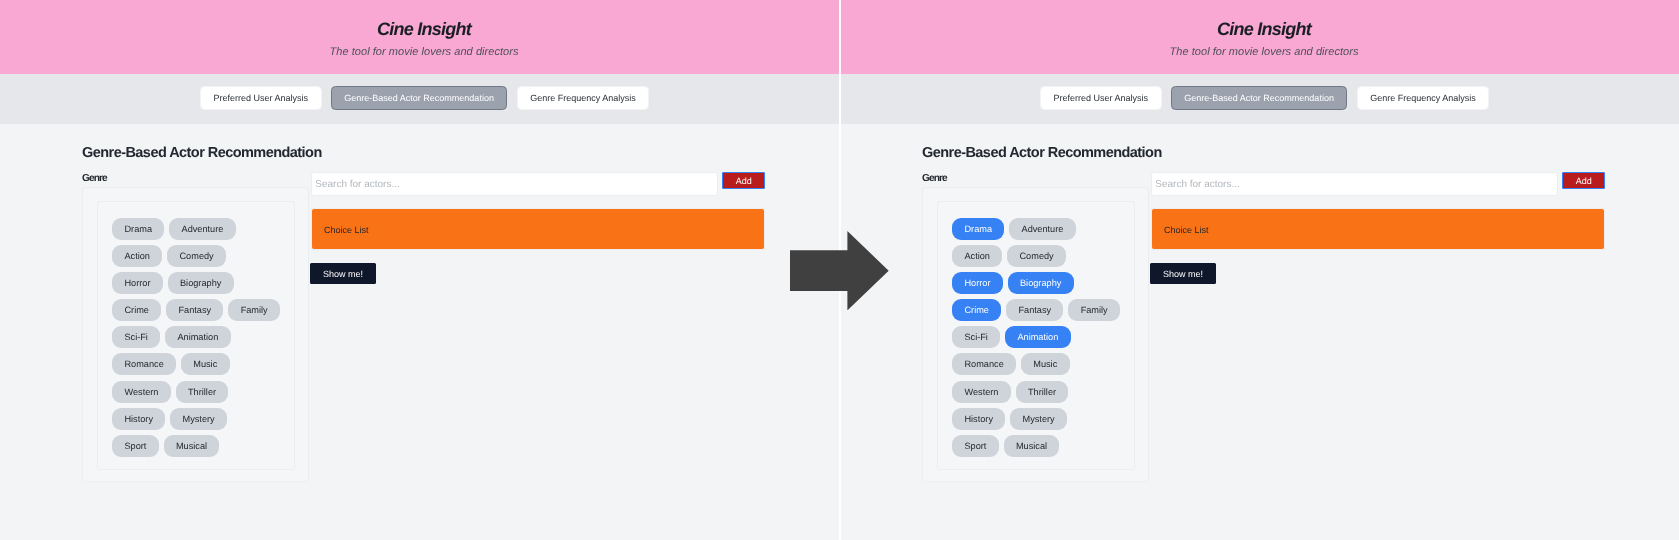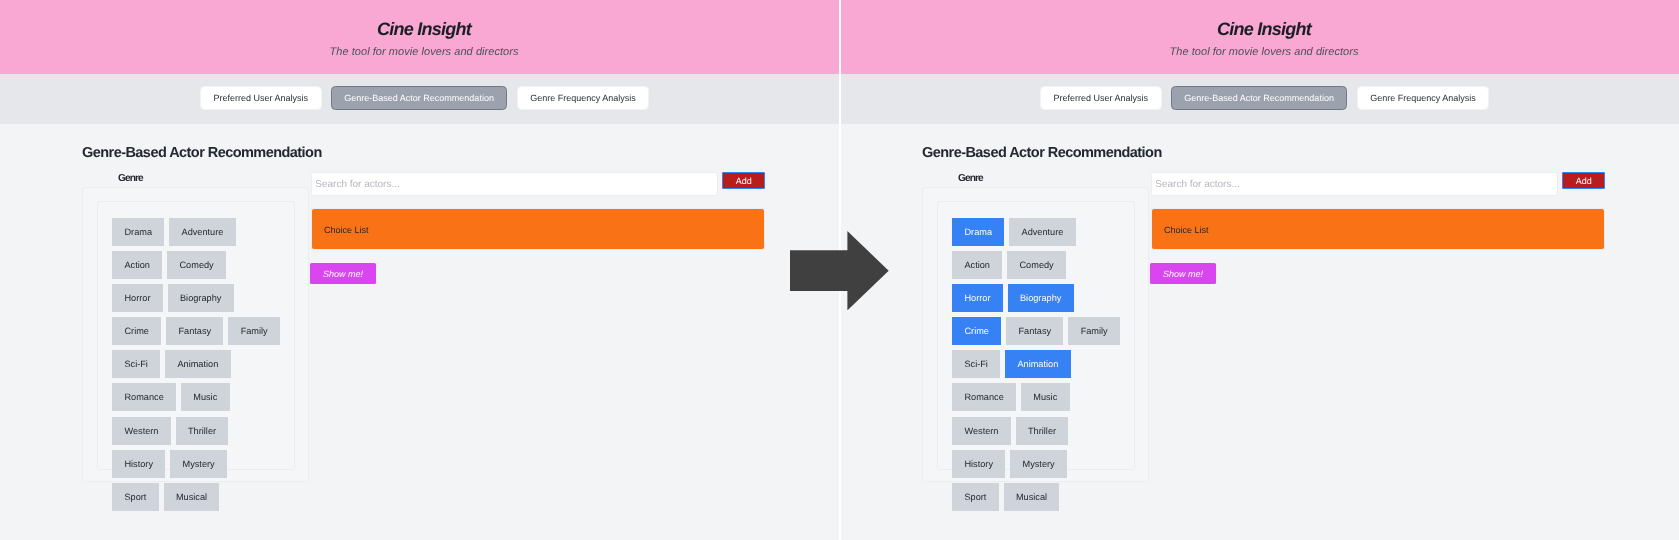--- a/index.html
+++ b/index.html
@@ -25,50 +25,50 @@
   .tab{height:24px;border-radius:4.5px;background:#ffffff;border:1px solid #f2f3f5;
     display:flex;align-items:center;justify-content:center;
     font-size:9px;color:#2b3038;padding:0 12.6px;box-sizing:border-box;}
   .tab.active{background:#9ba2ae;border-color:#707885;color:#ffffff;}
 
   
   .main{position:absolute;left:0;top:0;right:0;bottom:0;background:transparent;}
   .page-title{position:absolute;left:82px;top:143.5px;font-size:14.5px;font-weight:700;color:#222730;
     letter-spacing:-0.55px;line-height:18px;}
     .genre-label{position:absolute;left:82px;top:173.2px;font-size:10.2px;font-weight:700;color:#23272e;
-    letter-spacing:-0.95px;line-height:11px;margin-left:36px;}
+    letter-spacing:-0.95px;line-height:11px;}
 
   .genre-card{position:absolute;left:82px;top:187px;width:226.8px;height:295px;
     background:#f5f6f8;border:1px solid #ecedf0;border-radius:3px;box-sizing:border-box;}
   .genre-inner{position:absolute;left:13.5px;top:13px;width:198.8px;height:269px;
     background:#f5f6f8;border:1px solid #ecedf0;border-radius:3px;box-sizing:border-box;}
   .genre-list{position:absolute;left:14.7px;top:16px;width:180px;
     display:flex;flex-direction:column;gap:5.1px;}
   .genre-row{display:flex;gap:5px;}
-  .pill{height:28px;border-radius:0;background:#cfd3da;color:#24282e;
+  .pill{height:22px;border-radius:9px;background:#cfd3da;color:#24282e;
     display:flex;align-items:center;justify-content:center;font-size:9.2px;
     padding:0 12.25px;box-sizing:border-box;white-space:nowrap;}
   .pill.sel{background:#3681f4;color:#ffffff;}
 
   
   .search-row{position:absolute;left:310.8px;top:172.4px;display:flex;}
     .search-input{width:407px;height:23.6px;background:#ffffff;border:1px solid #eceef1;
     border-radius:3px;box-sizing:border-box;font-size:10px;color:#b2b7bd;
     display:flex;align-items:center;padding-left:3.5px;padding-top:1px;}
   .add-btn{width:42.5px;height:17px;margin-left:4.7px;background:#b91c1c;
     border:1px solid #3681f4;border-radius:1px;color:#ffffff;font-size:9px;
     display:flex;align-items:center;justify-content:center;box-sizing:border-box;}
 
   .choice-card{position:absolute;left:310.8px;top:208.4px;width:454.5px;height:41.8px;
     background:#f97316;border:1px solid #ecedf0;border-radius:3px;box-sizing:border-box;}
   .choice-label{position:absolute;left:12.2px;top:15.9px;font-size:9px;color:#22262c;line-height:10px;}
 
-  .show-btn{position:absolute;left:309.9px;top:262.8px;width:66.2px;height:21.7px;background:#d946ef;
+  .show-btn{position:absolute;left:309.9px;top:262.8px;width:66.2px;height:21.7px;background:#0f172a;
     color:#ffffff;font-size:9px;border-radius:1.5px;
-    display:flex;align-items:center;justify-content:center;box-sizing:border-box;font-style:italic;}
+    display:flex;align-items:center;justify-content:center;box-sizing:border-box;}
 
   
   .arrow{position:absolute;left:790.2px;top:230.6px;width:98.7px;height:79.4px;}
   .divider{position:absolute;left:838.6px;top:0;width:1.6px;height:540px;background:#ffffff;}
 </style>
 </head>
 <body>
 
 <div class="stage">
 

